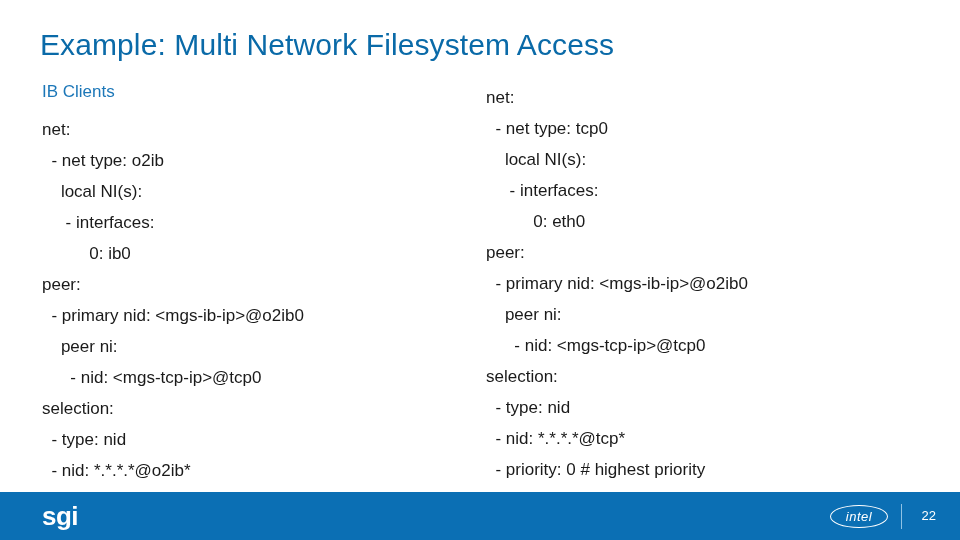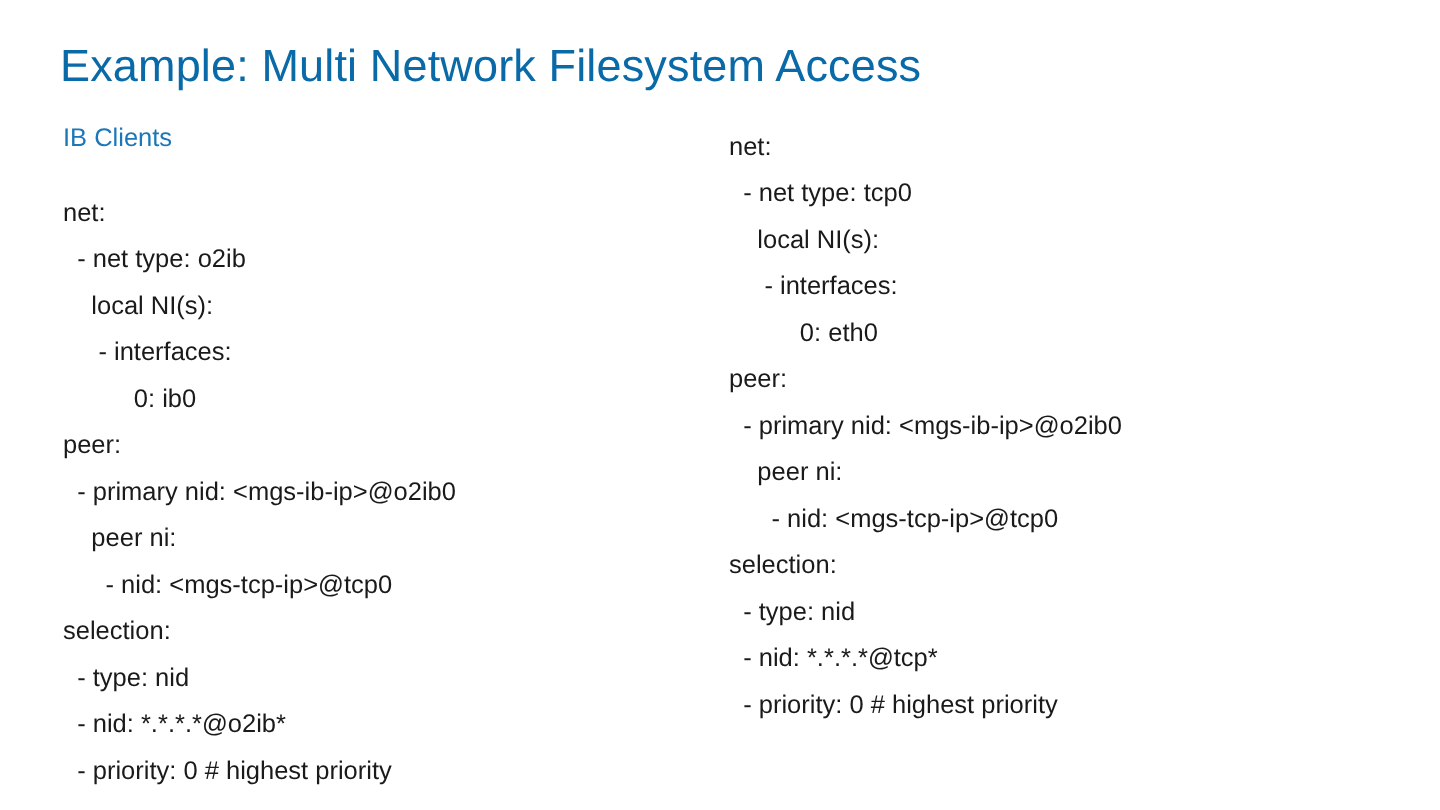--- a/index.html
+++ b/index.html
@@ -31,21 +31,21 @@
   }
   .col {
     position: absolute;
     top: 82px;
   }
   .col-left { left: 42px; }
   .col-right { left: 486px; }
   .col-head {
     font-size: 17px;
     color: #1c77b8;
-    margin-bottom: 24px;
+    margin-bottom: 12px;
     white-space: nowrap;
   }
   .code {
     font-size: 17px;
     color: #1a1a1a;
     line-height: 31px;
     white-space: pre;
   }
   .footer-bar {
     position: absolute;
@@ -129,14 +129,20 @@
 peer:
   - primary nid: &lt;mgs-ib-ip&gt;@o2ib0
     peer ni:
       - nid: &lt;mgs-tcp-ip&gt;@tcp0
 selection:
   - type: nid
   - nid: *.*.*.*@tcp*
   - priority: 0 # highest priority</div>
   </div>
 
+  <div class="footer-bar">
+    <div class="sgi-logo">sgi</div>
+    <div class="intel-logo">intel</div>
+    <div class="divider"></div>
+    <div class="page-num">22</div>
+  </div>
 
 </div>
 
 </body></html>

